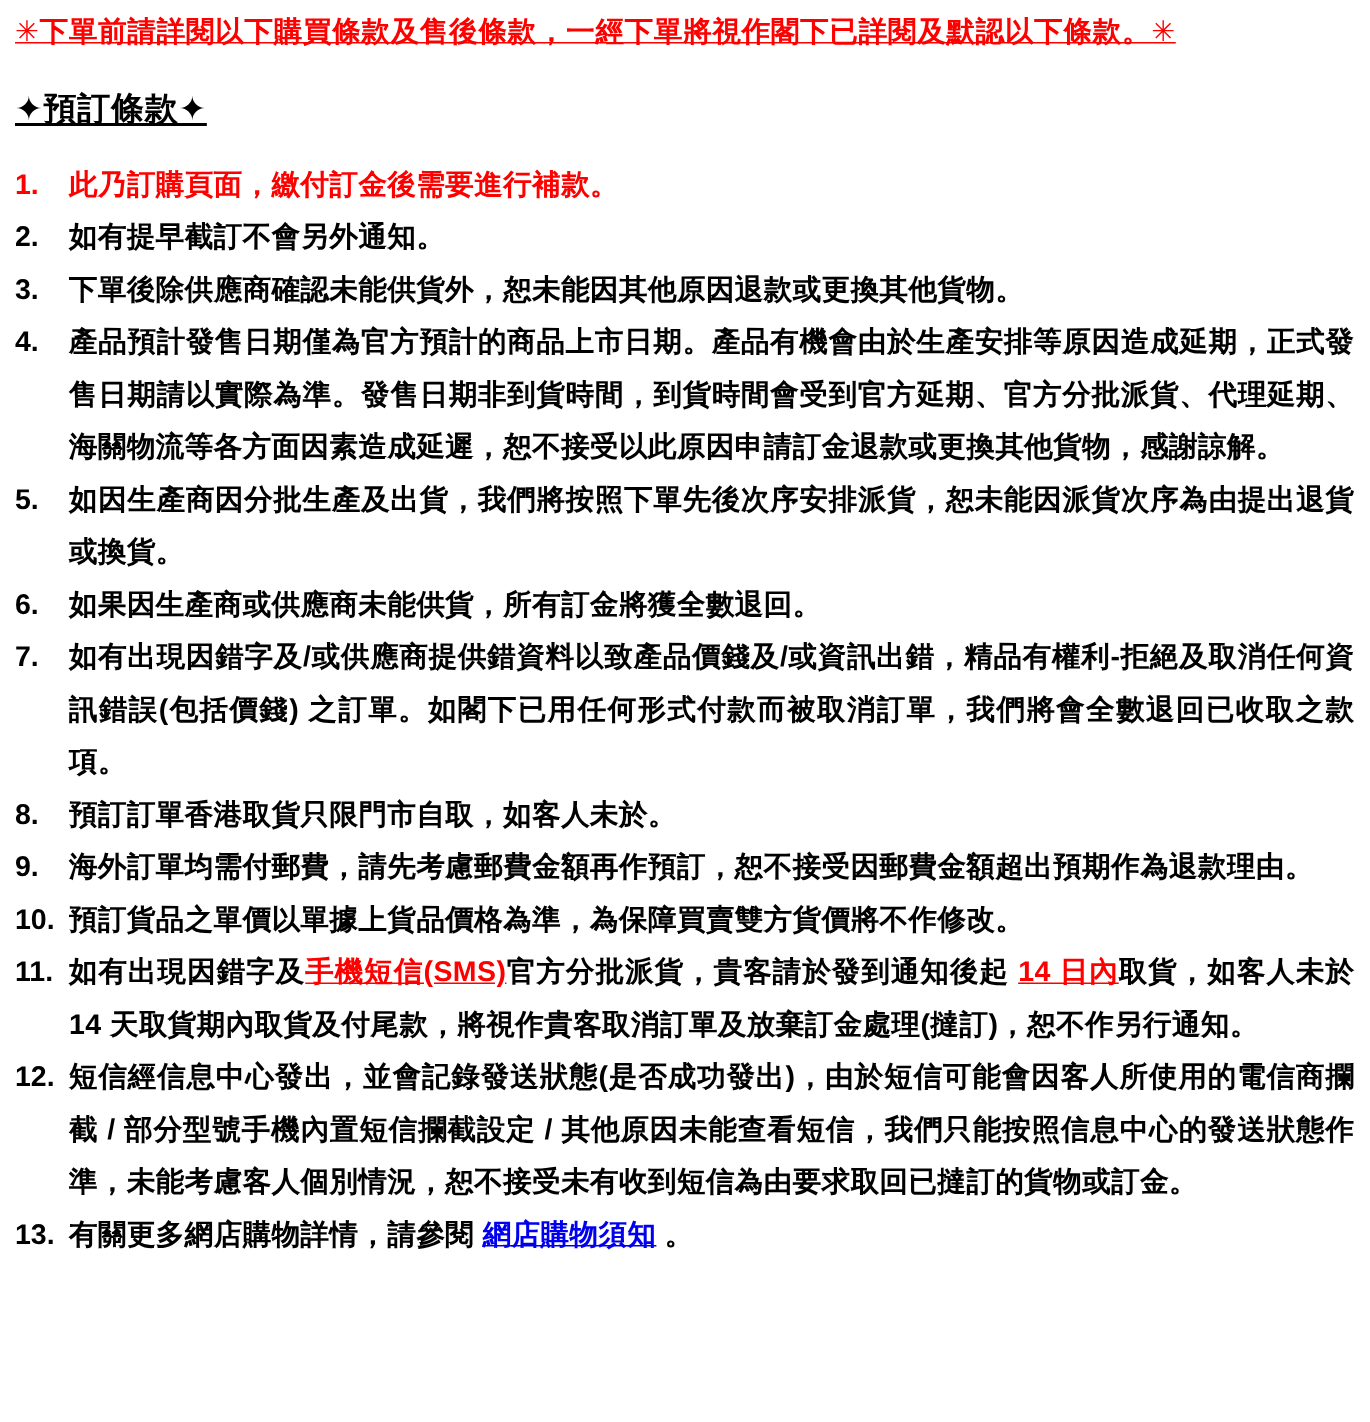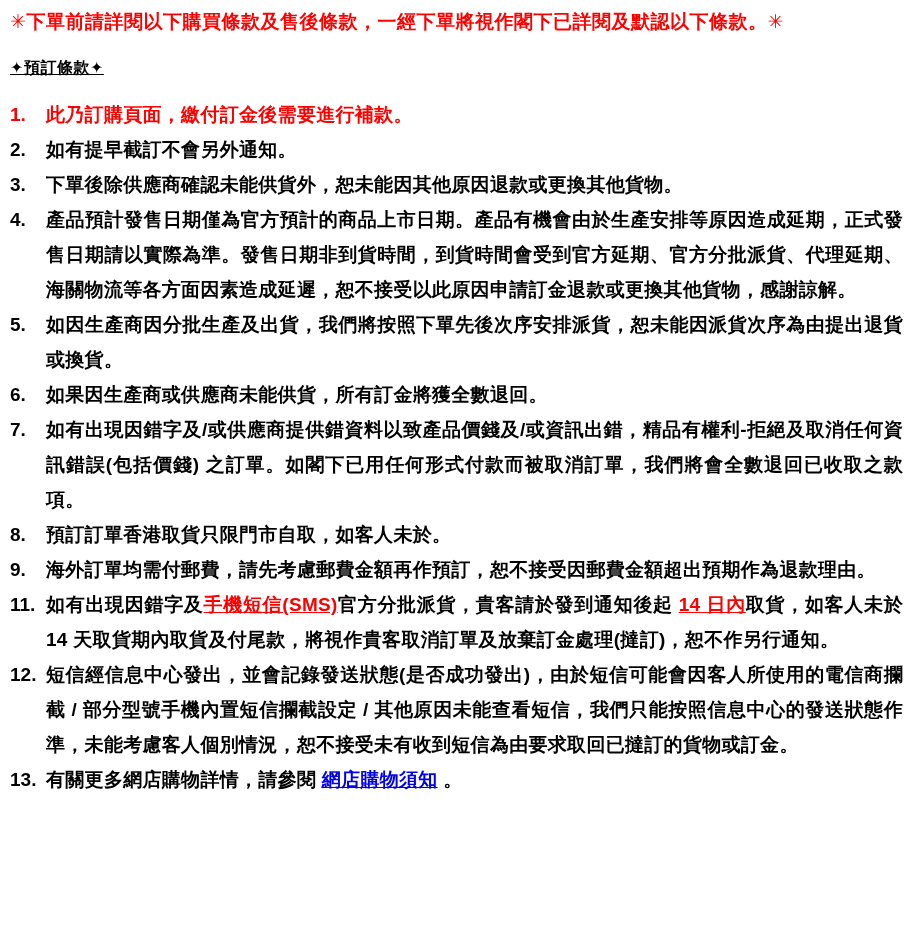--- a/index.html
+++ b/index.html
@@ -12,27 +12,28 @@
     min-height: 948px;
     box-sizing: border-box;
     padding: 8px 10px 10px 10px;
     background: #ffffff;
     font-family: "Liberation Sans", "DejaVu Sans", sans-serif;
     font-weight: bold;
     color: #000000;
   }
   .notice {
     color: var(--red, #FF0000);
+    text-decoration: underline;
     font-size: 19px;
     line-height: 28px;
     margin-bottom: 22px;
     letter-spacing: 0.5px;
   }
   .section-title {
-    font-size: 16px;
+    font-size: 22px;
     text-decoration: underline;
     margin-bottom: 18px;
     letter-spacing: 0.5px;
   }
   .terms-list {
     font-size: 19px;
   }
   .term-row {
     display: flex;
     align-items: flex-start;
@@ -100,20 +101,24 @@
       </div>
       <div class="term-row">
         <span class="term-num">8.</span>
         <span class="term-text"><span class="seg-plain">預訂訂單香港取貨只限門市自取，如客人未於。</span></span>
       </div>
       <div class="term-row">
         <span class="term-num">9.</span>
         <span class="term-text"><span class="seg-plain">海外訂單均需付郵費，請先考慮郵費金額再作預訂，恕不接受因郵費金額超出預期作為退款理由。</span></span>
       </div>
       <div class="term-row">
+        <span class="term-num">10.</span>
+        <span class="term-text"><span class="seg-plain">預訂貨品之單價以單據上貨品價格為準，為保障買賣雙方貨價將不作修改。</span></span>
+      </div>
+      <div class="term-row">
         <span class="term-num">11.</span>
         <span class="term-text"><span class="seg-plain">如有出現因錯字及</span><span class="seg-red-underline">手機短信(SMS)</span><span class="seg-plain">官方分批派貨，貴客請於發到通知後起 </span><span class="seg-red-underline">14 日內</span><span class="seg-plain">取貨，如客人未於 14 天取貨期內取貨及付尾款，將視作貴客取消訂單及放棄訂金處理(撻訂)，恕不作另行通知。</span></span>
       </div>
       <div class="term-row">
         <span class="term-num">12.</span>
         <span class="term-text"><span class="seg-plain">短信經信息中心發出，並會記錄發送狀態(是否成功發出)，由於短信可能會因客人所使用的電信商攔截 / 部分型號手機內置短信攔截設定 / 其他原因未能查看短信，我們只能按照信息中心的發送狀態作準，未能考慮客人個別情況，恕不接受未有收到短信為由要求取回已撻訂的貨物或訂金。</span></span>
       </div>
       <div class="term-row">
         <span class="term-num">13.</span>
         <span class="term-text"><span class="seg-plain">有關更多網店購物詳情，請參閱 </span><a class="seg-link" href="#">網店購物須知</a><span class="seg-plain"> 。</span></span>

